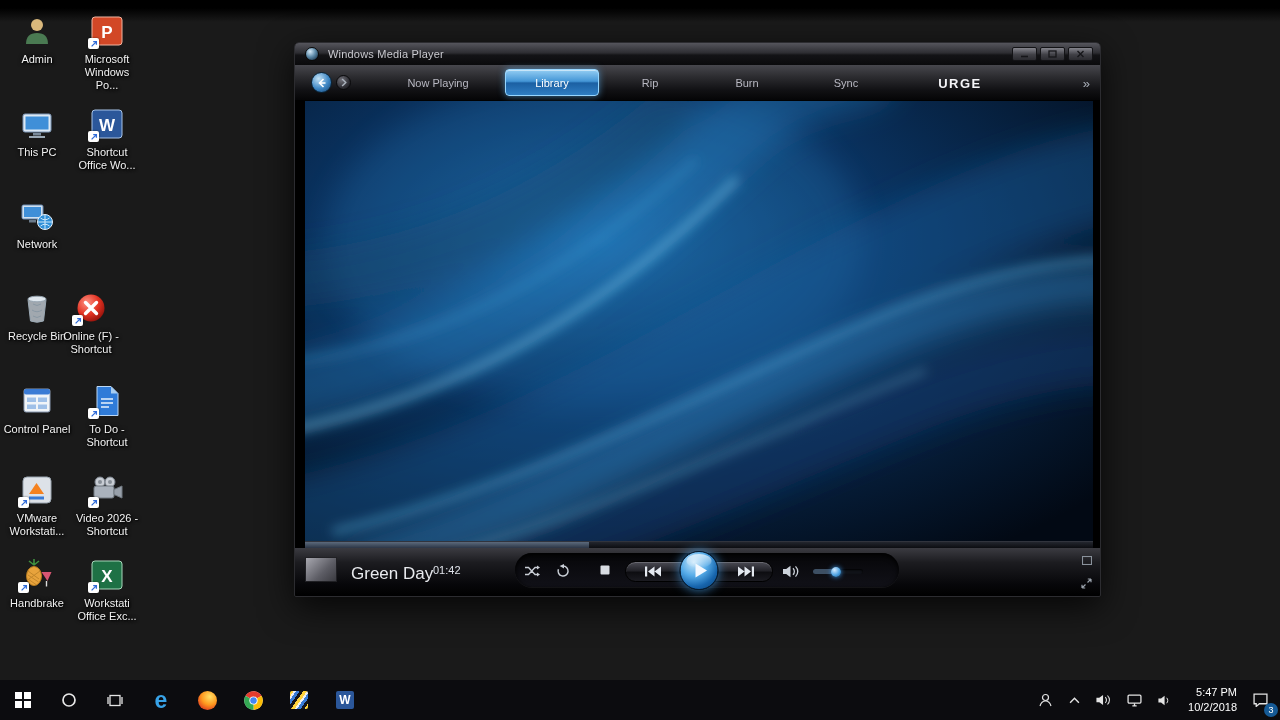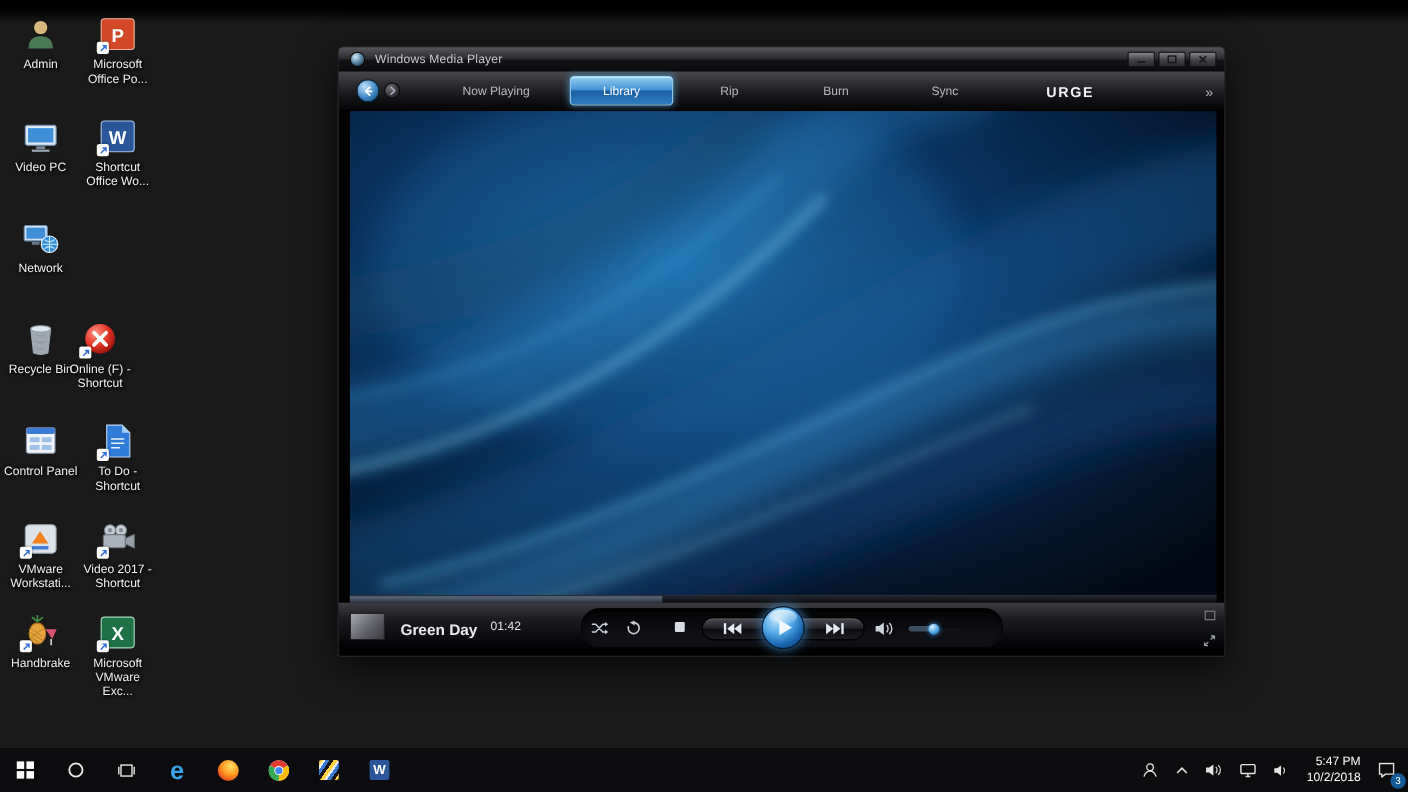--- a/index.html
+++ b/index.html
@@ -13,21 +13,21 @@
     align-items: center; cursor: default; }
   .dicon .glyph { position: relative; width: 38px; height: 36px; display: flex;
     align-items: center; justify-content: center; }
   .dicon .lbl { margin-top: 4px; font-size: 11px; color: #f2f2f2; text-align: center;
     line-height: 1.18; text-shadow: 1px 1px 2px #000, 0 0 4px #000; max-width: 70px; }
   .sc { position: absolute; left: 0; bottom: 0; width: 11px; height: 11px; background: #fff;
     border-radius: 2px; display: flex; align-items: center; justify-content: center;
     box-shadow: 0 0 2px rgba(0,0,0,.6); }
 
   
-  .wmp { position: absolute; left: 307px; top: 42px; width: 807px; height: 555px;
+  .wmp { position: absolute; left: 294px; top: 42px; width: 807px; height: 555px;
     background: #000; border: 1px solid #2c2c30; border-radius: 5px 5px 2px 2px;
     box-shadow: 0 10px 34px rgba(0,0,0,.75); z-index: 5; }
   .titlebar { height: 22px; display: flex; align-items: center; border-radius: 4px 4px 0 0;
     background: linear-gradient(#55555c, #2d2d32 45%, #131316 55%, #0a0a0c); }
   .wmp-orb { width: 14px; height: 14px; border-radius: 50%; margin-left: 10px;
     background: radial-gradient(circle at 35% 30%, #d5e9f7, #5f8cab 45%, #1e3b53 85%);
     border: 1px solid #0a0a0a; }
   .title-text { color: #c9c9cf; font-size: 11px; margin-left: 9px; letter-spacing: .2px; }
   .winbtns { margin-left: auto; margin-right: 7px; display: flex; gap: 3px; }
   .winbtn { width: 25px; height: 14px; border-radius: 2px; display: flex; align-items: center;
@@ -64,21 +64,21 @@
   .seek .prog { width: 36%; height: 100%;
     background: linear-gradient(#5c6a7c, #2c3razz646); }
   .controls { position: absolute; left: 0; top: 505px; width: 805px; height: 48px;
     border-radius: 0 0 2px 2px;
     background: linear-gradient(#3b3b41, #1c1c20 30%, #07070a 75%, #000); }
   .cluster-bg { position: absolute; left: 220px; top: 5px; width: 384px; height: 34px;
     border-radius: 17px; background: linear-gradient(#060608, #111118);
     box-shadow: inset 0 2px 5px #000, 0 1px 0 rgba(255,255,255,.06); }
   .albumart { position: absolute; left: 10px; top: 9px; width: 32px; height: 25px;
     background: linear-gradient(135deg, #a8a8b0, #5c5c64 60%, #3a3a40); border: 1px solid #202024; }
-  .meta-artist { position: absolute; left: 56px; top: 16px; font-size: 14px; color: #e8eaee; font-weight: bold; }
+  .meta-artist { position: absolute; left: 56px; top: 16px; font-size: 17px; color: #e8eaee; }
   .meta-time { position: absolute; left: 138px; top: 16px; font-size: 11px; color: #dfe3ea; }
   .cbtn { position: absolute; transform: translateX(-50%); display: flex; align-items: center;
     justify-content: center; cursor: pointer; }
   .pillgroup { position: absolute; left: 330px; top: 13px; width: 148px; height: 21px;
     border-radius: 11px; background: linear-gradient(#4b4b54, #232329 45%, #0d0d11 55%, #1b1b21);
     border: 1px solid #000; box-shadow: inset 0 1px 0 rgba(255,255,255,.18); }
   .playorb { position: absolute; left: 404px; top: 3px; width: 39px; height: 39px;
     transform: translateX(-50%); border-radius: 50%; cursor: pointer;
     background: radial-gradient(circle at 36% 28%, #c8e7fb, #55abe8 38%, #1765ad 68%, #0a3c70);
     border: 1px solid #041d35; box-shadow: 0 0 11px rgba(70,160,235,.8);
@@ -137,33 +137,33 @@
       <svg width="34" height="34" viewBox="0 0 34 34">
         <rect x="2" y="3" width="30" height="28" rx="3" fill="#d24726" stroke="#f0b4a0"></rect>
         <text x="17" y="24" font-size="17" font-weight="bold" fill="#fff" text-anchor="middle" font-family="Liberation Sans, sans-serif">P</text>
       </svg>
       <span class="sc">
         <svg width="8" height="8" viewBox="0 0 10 10">
             <path d="M2 8 L8 2 M4 2 h4 v4" stroke="#2f6bd8" stroke-width="1.6" fill="none"></path>
           </svg>
       </span>
     </div>
-    <div class="lbl">Microsoft Office Po...</div>
+    <div class="lbl">Microsoft Windows Po...</div>
   </div>
 
   <div class="dicon" style="left:2px;top:106px">
     <div class="glyph">
       <svg width="34" height="34" viewBox="0 0 34 34">
         <rect x="3" y="7" width="28" height="18" rx="2" fill="#dce8f4" stroke="#7a95b5"></rect>
         <rect x="5.5" y="9.5" width="23" height="13" fill="#3f8fd8"></rect>
         <rect x="13" y="26" width="8" height="2.5" fill="#7a8a9a"></rect>
         <rect x="9" y="29" width="16" height="2" fill="#9aa8b5"></rect>
       </svg>
     </div>
-    <div class="lbl">Video PC</div>
+    <div class="lbl">This PC</div>
   </div>
 
   <div class="dicon" style="left:72px;top:106px">
     <div class="glyph">
       <svg width="34" height="34" viewBox="0 0 34 34">
         <rect x="2" y="3" width="30" height="28" rx="3" fill="#2b579a" stroke="#a8c4e8"></rect>
         <text x="17" y="24" font-size="17" font-weight="bold" fill="#fff" text-anchor="middle" font-family="Liberation Sans, sans-serif">W</text>
       </svg>
       <span class="sc">
         <svg width="8" height="8" viewBox="0 0 10 10">
@@ -276,21 +276,21 @@
           <circle cx="20" cy="9" r="2" fill="#888f98"></circle>
         <rect x="4" y="13" width="20" height="12" rx="2" fill="#aab2bc" stroke="#707880"></rect>
         <path d="M24 16.5 l8 -3.5 v12 l-8 -3.5 z" fill="#98a0aa" stroke="#707880"></path>
       </svg>
       <span class="sc">
         <svg width="8" height="8" viewBox="0 0 10 10">
             <path d="M2 8 L8 2 M4 2 h4 v4" stroke="#2f6bd8" stroke-width="1.6" fill="none"></path>
           </svg>
       </span>
     </div>
-    <div class="lbl">Video 2017 - Shortcut</div>
+    <div class="lbl">Video 2026 - Shortcut</div>
   </div>
 
   <div class="dicon" style="left:2px;top:557px">
     <div class="glyph">
       <svg width="34" height="34" viewBox="0 0 34 34">
         <path d="M14 7 l-5 -4 M14 7 l0 -6 M14 7 l5 -4" stroke="#3f8f3f" stroke-width="1.6" fill="none"></path>
         <ellipse cx="14" cy="18" rx="7.5" ry="9.5" fill="#e8a33c" stroke="#b57a1f"></ellipse>
         <path d="M8 13 l11 8 M8 17 l10.5 7 M8 21 l8 5.5 M20 13 l-11 8" stroke="#c2862a" stroke-width="1" fill="none"></path>
         <path d="M21.5 14 h10 l-4 9 z" fill="#e85a7a" opacity="0.92"></path>
         <line x1="26.5" y1="23" x2="26.5" y2="28.5" stroke="#ddd" stroke-width="1.4"></line>
@@ -309,21 +309,21 @@
       <svg width="34" height="34" viewBox="0 0 34 34">
         <rect x="2" y="3" width="30" height="28" rx="3" fill="#1e7145" stroke="#a8d8bc"></rect>
         <text x="17" y="24" font-size="17" font-weight="bold" fill="#fff" text-anchor="middle" font-family="Liberation Sans, sans-serif">X</text>
       </svg>
       <span class="sc">
         <svg width="8" height="8" viewBox="0 0 10 10">
             <path d="M2 8 L8 2 M4 2 h4 v4" stroke="#2f6bd8" stroke-width="1.6" fill="none"></path>
           </svg>
       </span>
     </div>
-    <div class="lbl">Microsoft VMware Exc...</div>
+    <div class="lbl">Workstati Office Exc...</div>
   </div>
 
   <div class="wmp">
 
     <div class="titlebar">
       <div class="wmp-orb"></div>
       <div class="title-text">Windows Media Player</div>
       <div class="winbtns">
         <div class="winbtn">
           <svg width="9" height="8" viewBox="0 0 9 8">

